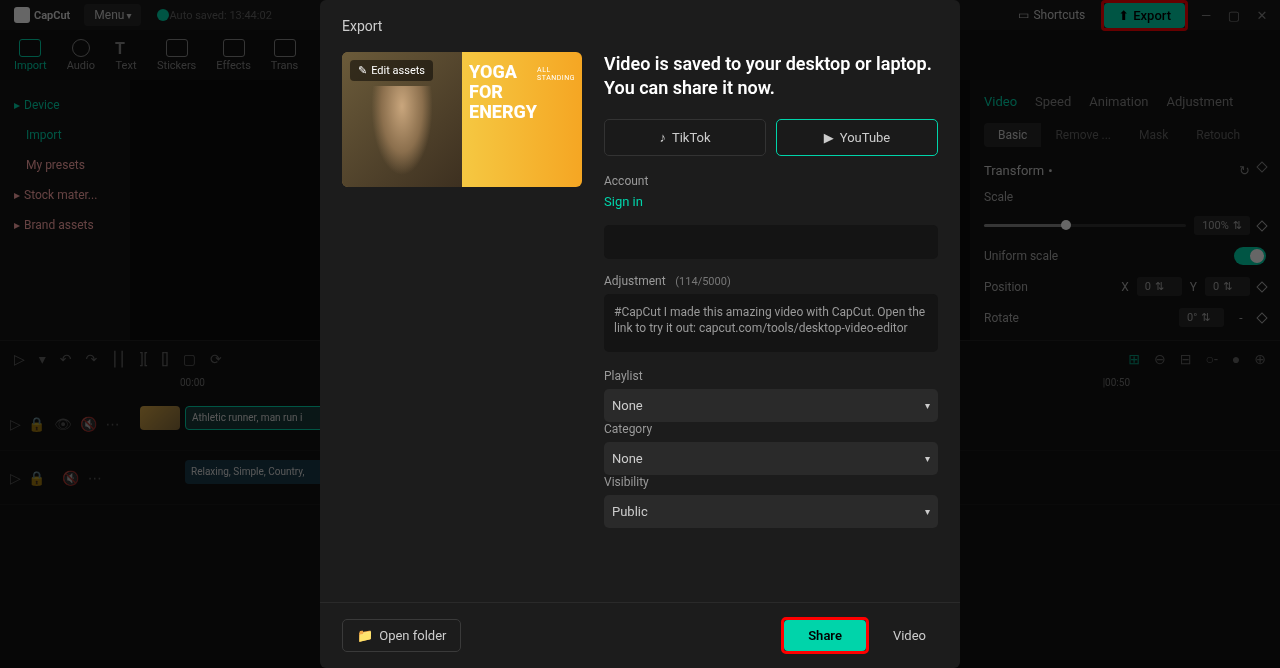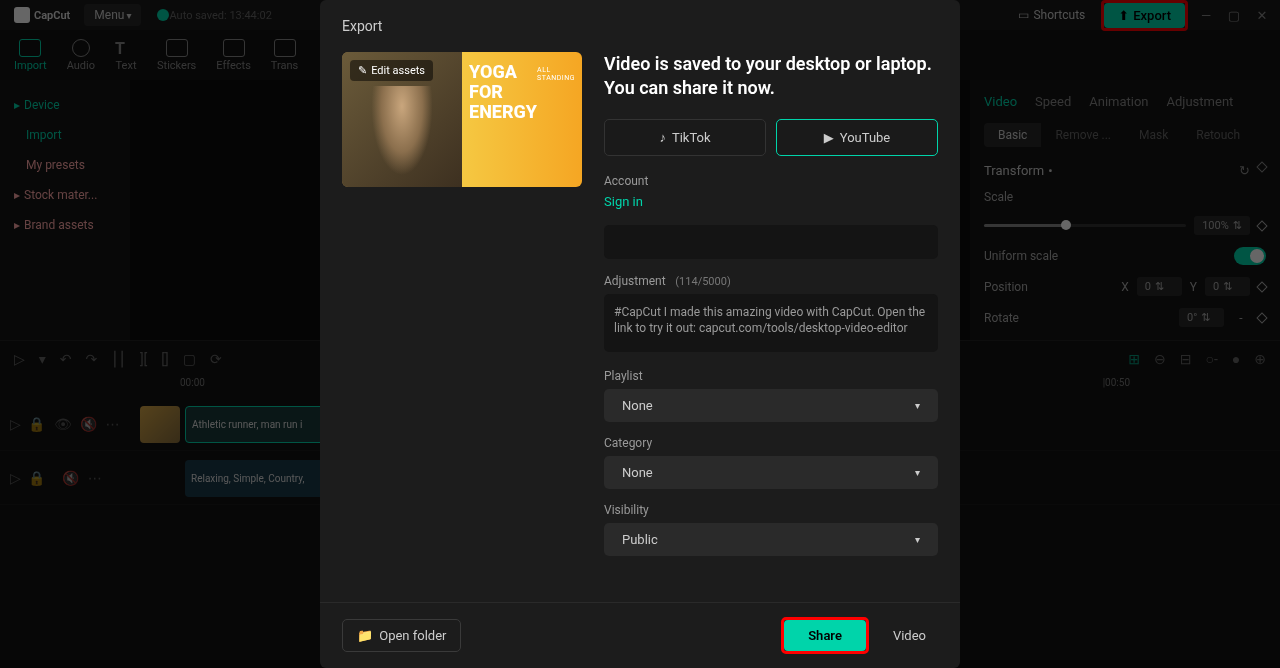--- a/index.html
+++ b/index.html
@@ -46,21 +46,21 @@
 .toggle{width:32px;height:18px;background:#00d4aa;border-radius:10px;position:relative;cursor:pointer}
 .toggle-thumb{width:14px;height:14px;background:#fff;border-radius:50%;position:absolute;right:2px;top:2px}
 .timeline-area{background:#121212;height:320px;border-top:1px solid #222}
 .timeline-toolbar{height:36px;display:flex;align-items:center;padding:0 14px;gap:14px;color:#888}
 .tl-icon{cursor:pointer;opacity:0.7;font-size:14px}
 .timeline-ruler{height:20px;color:#777;font-size:10px;padding-left:180px}
 .timeline-tracks{position:relative}
 .track-row{height:54px;display:flex;align-items:center;border-bottom:1px solid #1a1a1a}
 .track-controls{width:130px;display:flex;align-items:center;gap:8px;padding:0 10px;color:#777;font-size:12px}
 .track-content{flex:1;height:40px;position:relative}
-.clip{position:absolute;height:37px;top:2px;border-radius:4px;overflow:hidden;display:flex;align-items:center;padding:0 6px;font-size:10px;color:#ddd}
+.clip{position:absolute;height:24px;top:2px;border-radius:4px;overflow:hidden;display:flex;align-items:center;padding:0 6px;font-size:10px;color:#ddd}
 .clip.video{left:55px;width:140px;background:#1a3a3a;border:1px solid #00d4aa}
 .clip.thumbnail{left:10px;width:40px;background:linear-gradient(135deg,#d4a547,#8b6f3d)}
 .clip.audio{left:55px;width:140px;background:#1a3a4a}
 .overlay{position:absolute;top:0;left:0;width:1280px;height:668px;background:rgba(0,0,0,0.6);z-index:100}
 .modal{position:absolute;top:0;left:320px;width:640px;height:668px;background:#1c1c1c;border-radius:6px;z-index:101;display:flex;flex-direction:column}
 .modal-header{padding:18px 22px;font-size:14px;color:#ccc}
 .modal-body{flex:1;display:flex;padding:0 22px;gap:22px;overflow:hidden}
 .modal-left{width:240px}
 .cover{width:240px;height:135px;border-radius:6px;position:relative;overflow:hidden;background:linear-gradient(90deg,#8a6d3b 0%,#8a6d3b 50%,#f5c842 50%,#f5a623 100%);display:flex}
 .cover-left{width:50%;background:linear-gradient(135deg,#6b5b3a,#3d3020);position:relative}
@@ -72,21 +72,21 @@
 .modal-right{flex:1;color:#ccc}
 .saved-msg{font-size:18px;font-weight:600;color:#fff;line-height:1.35;margin-bottom:18px}
 .share-tabs{display:flex;gap:10px;margin-bottom:18px}
 .share-tab{flex:1;padding:10px;border:1px solid #333;border-radius:5px;display:flex;align-items:center;justify-content:center;gap:6px;font-size:13px;cursor:pointer;background:#1a1a1a}
 .share-tab.active{border-color:#00d4aa}
 .form-label{font-size:12px;color:#999;margin-bottom:6px;display:block}
 .sign-in{color:#00d4aa;font-size:13px;margin-bottom:16px;display:inline-block;cursor:pointer}
 .count{color:#777;font-size:11px}
 .form-input{width:100%;background:#141414;border:none;border-radius:5px;padding:10px;color:#ccc;font-size:12px;margin-bottom:14px;font-family:inherit}
 .form-textarea{width:100%;background:#141414;border:none;border-radius:5px;padding:10px;color:#999;font-size:12px;margin-bottom:14px;resize:none;height:58px;line-height:1.4;font-family:inherit}
-.form-select{width:100%;background:#2a2a2a;border:none;border-radius:5px;padding:9px 18px;color:#ccc;font-size:13px;margin-bottom:14px;cursor:pointer;display:flex;justify-content:space-between;align-items:center}
+.form-select{width:100%;background:#2a2a2a;border:none;border-radius:5px;padding:9px 8px;color:#ccc;font-size:13px;margin-bottom:0;cursor:pointer;display:flex;justify-content:space-between;align-items:center}
 .modal-footer{padding:14px 22px;display:flex;align-items:center;border-top:1px solid #2a2a2a}
 .open-folder{background:none;border:1px solid #3a3a3a;color:#ccc;padding:8px 14px;border-radius:5px;font-size:13px;display:flex;align-items:center;gap:6px;cursor:pointer}
 .footer-right{margin-left:auto;display:flex;gap:12px;align-items:center}
 .share-btn{background:#00d4aa;color:#000;border:none;padding:8px 24px;border-radius:4px;font-size:13px;font-weight:600;cursor:pointer}
 .share-highlight{border:3px solid #ff0000;border-radius:5px}
 .cancel-btn{background:none;border:none;color:#ccc;font-size:13px;cursor:pointer;padding:8px 12px}
 .chevron{font-size:10px}
 .diamond{transform:rotate(45deg);display:inline-block;width:8px;height:8px;border:1.5px solid currentColor}
 </style>
 </head>

